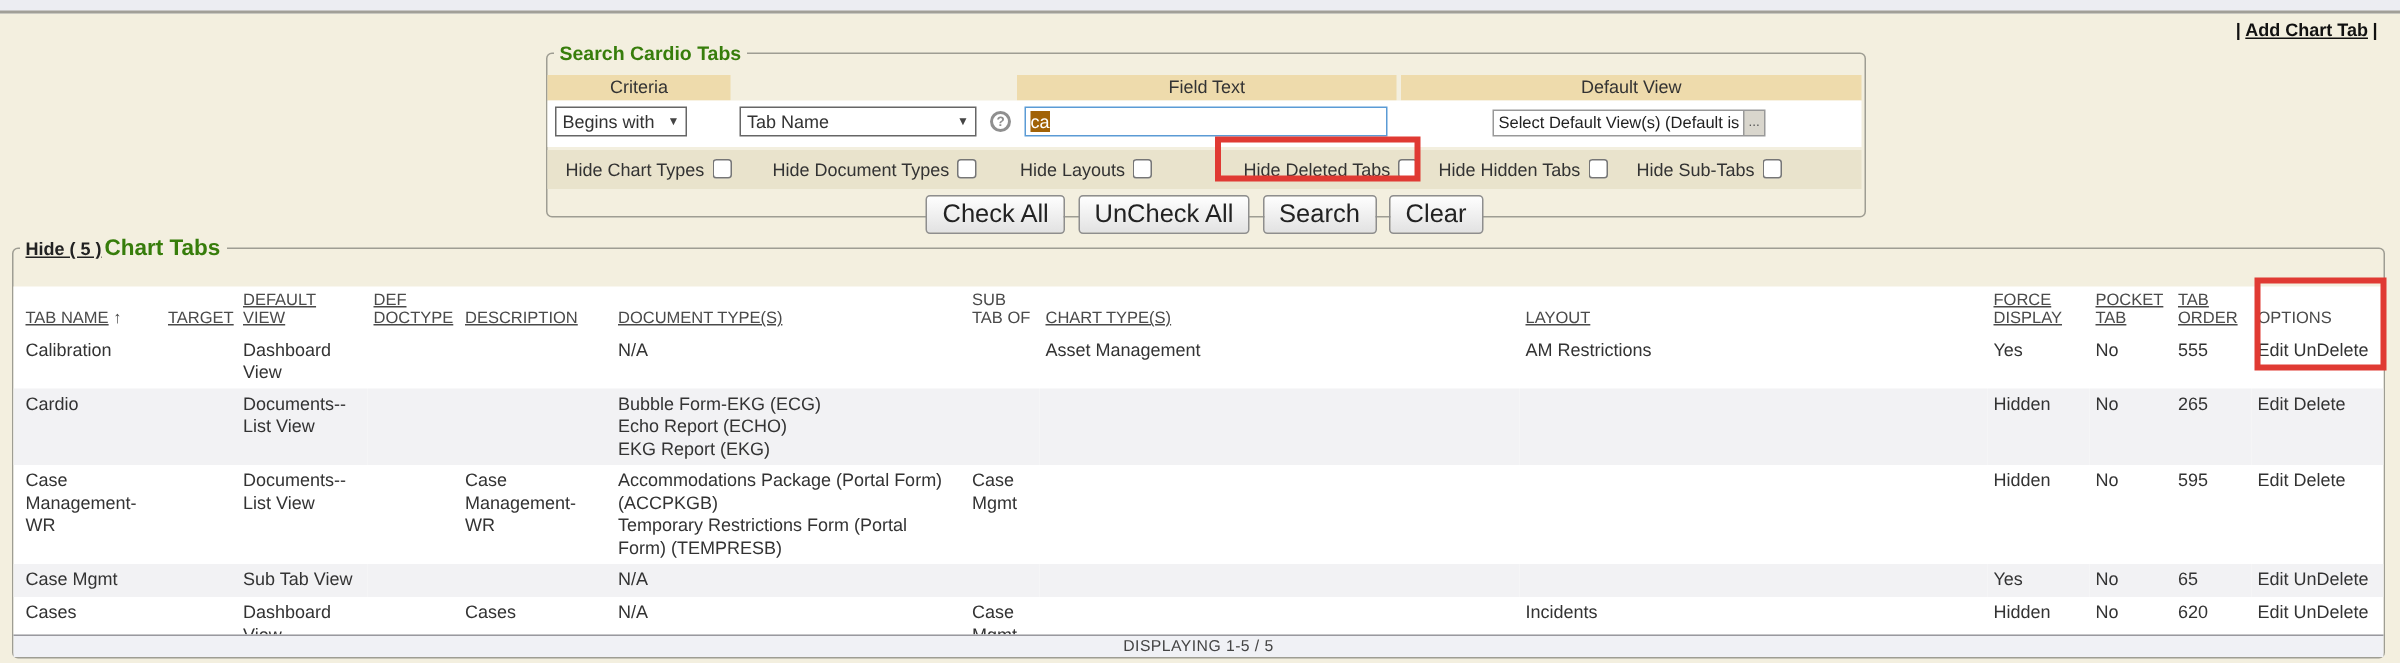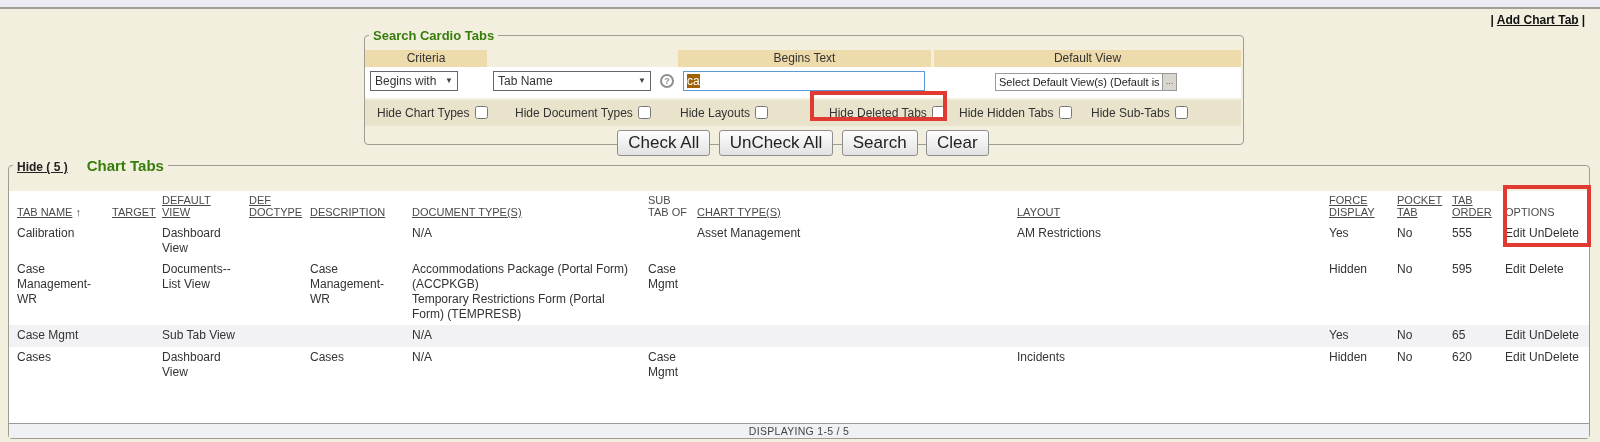--- a/index.html
+++ b/index.html
@@ -18,21 +18,21 @@
   .addlink-wrap .lnk { text-decoration:underline; cursor:pointer; }
   .addlink-wrap .pipe { margin:0 3px; text-decoration:none; }
   
   fieldset { position:absolute; border:1px solid #9e9d93; border-radius:4px; }
   legend { padding:0 4px; margin-left:4px; white-space:nowrap; }
   .search-fs { left:364px; top:28px; width:880px; height:117px; }
   .search-fs legend { font-size:13px; font-weight:bold; color:#377d0b; }
   .charts-fs { left:8px; top:157px; width:1582px; height:282px; }
   .charts-fs legend { font-size:15px; font-weight:bold; color:#377d0b; }
   .charts-fs legend .hide-link { font-size:12px; font-weight:bold; color:#222;
-    text-decoration:underline; margin-right:19px; cursor:pointer; }
+    text-decoration:underline; margin-right:2px; cursor:pointer; }
   
   .srow { position:absolute; }
   .tan-cell { position:absolute; top:0; height:17px; background:#eedbac;
     font-size:12px; color:#333; text-align:center; line-height:17px; }
   .white-band { position:absolute; left:0; top:24px; width:876px; height:31px; background:#fff; }
   .fake-select { position:absolute; height:20px; background:#fff; border:1px solid #666;
     font-size:12px; line-height:18px; padding:0 4px; cursor:pointer; }
   .fake-select .arr { float:right; font-size:8px; color:#444; line-height:18px; }
   .help-icon { position:absolute; width:14px; height:14px; border:2px solid #8f8f8f;
     border-radius:50%; color:#8f8f8f; font-size:9px; font-weight:bold; text-align:center;
@@ -83,21 +83,21 @@
 
 <div class="addlink-wrap">
   <span class="pipe">|</span><span class="lnk">Add Chart Tab</span><span class="pipe">|</span>
 </div>
 
 <fieldset class="search-fs">
   <legend>Search Cardio Tabs</legend>
 
   <div class="srow" style="left:0;top:7px;width:876px;height:17px;">
     <div class="tan-cell" style="left:0;width:122px;">Criteria</div>
-    <div class="tan-cell" style="left:313px;width:253px;">Begins Text</div>
+    <div class="tan-cell" style="left:313px;width:253px;">Field Text</div>
     <div class="tan-cell" style="left:569px;width:307px;">Default View</div>
   </div>
 
   <div class="white-band">
     <div class="fake-select" style="left:5px;top:4px;width:88px;">
       <span class="arr">▼</span>
       <span>Begins with</span>
     </div>
     <div class="fake-select" style="left:128px;top:4px;width:158px;">
       <span class="arr">▼</span>
@@ -190,20 +190,37 @@
           <td></td>
           <td>N/A</td>
           <td></td>
           <td>Asset Management</td>
           <td>AM Restrictions</td>
           <td>Yes</td>
           <td>No</td>
           <td>555</td>
           <td>Edit UnDelete</td>
         </tr>
+        <tr class="even" style="height:50px;">
+          <td class="first">Cardio</td>
+          <td></td>
+          <td>Documents-- List View</td>
+          <td></td>
+          <td></td>
+          <td>Bubble Form-EKG (ECG)
+Echo Report (ECHO)
+EKG Report (EKG)</td>
+          <td></td>
+          <td></td>
+          <td></td>
+          <td>Hidden</td>
+          <td>No</td>
+          <td>265</td>
+          <td>Edit Delete</td>
+        </tr>
         <tr class="odd" style="height:64px;">
           <td class="first">Case Management-WR</td>
           <td></td>
           <td>Documents-- List View</td>
           <td></td>
           <td>Case Management-WR</td>
           <td>Accommodations Package (Portal Form) (ACCPKGB)
 Temporary Restrictions Form (Portal Form) (TEMPRESB)</td>
           <td>Case Mgmt</td>
           <td></td>

